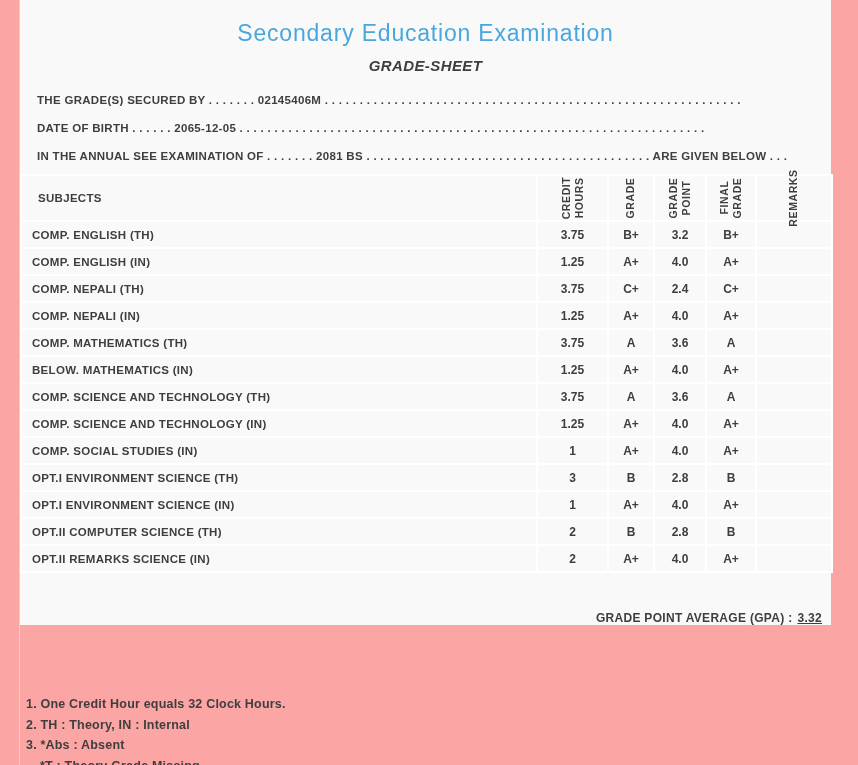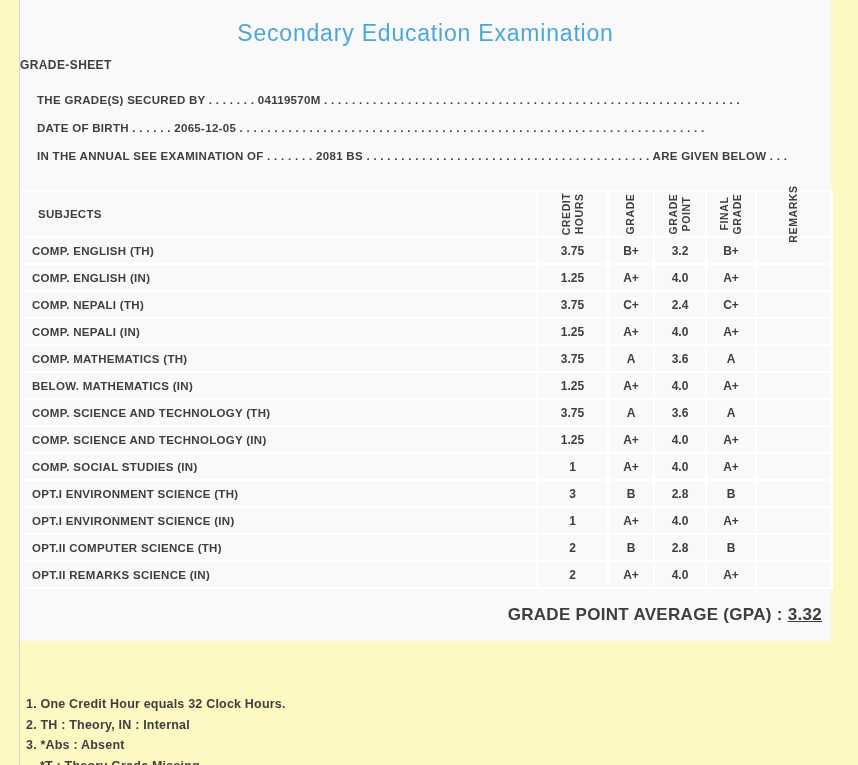--- a/index.html
+++ b/index.html
@@ -2,60 +2,61 @@
 <html><head>
 <meta charset="utf-8">
 <style>
   * { margin: 0; padding: 0; box-sizing: border-box; }
   html, body {
     width: 858px; height: 765px;
     overflow: hidden;
     background: #ffffff;
     font-family: "Liberation Sans", sans-serif;
   }
-  .page { position: relative; width: 858px; height: 765px; background: #fef9c3; }
+  .page { position: relative; width: 858px; height: 765px; background: #fca5a5; }
 
   .left-rule {
     position: absolute; left: 19px; top: 0; width: 1px; height: 765px;
     background: #d6d6d6;
   }
 
   .panel {
     position: absolute; left: 20px; top: 0; width: 811px;
     background: #f9f9f9;
     padding-top: 20px;
   }
 
   .title {
     text-align: center;
     font-size: 23px; font-weight: 400;
     color: #4aa7de;
     letter-spacing: 0.8px;
     line-height: 27px;
   }
   .subtitle {
-    text-align: left;
-    font-size: 12px; font-weight: 700;
+    text-align: center;
+    font-size: 15px; font-weight: 700;
     color: #3e3e3e;
     letter-spacing: 0.4px;
     margin-top: 11px;
     line-height: 15px;
+    font-style: italic;
   }
 
   .info { margin-top: 13px; padding-left: 17px; padding-right: 6px; }
   .info-line {
     font-size: 11.5px; font-weight: 700; color: #3e3e3e;
     line-height: 28px;
     letter-spacing: 0.3px;
     white-space: nowrap; overflow: hidden;
   }
 
   table.grade-table {
     width: 811px;
-    margin-top: 20px;
+    margin-top: 4px;
     border-collapse: collapse;
     table-layout: fixed;
   }
   .grade-table th, .grade-table td {
     border: 2px solid #ffffff;
     background: transparent;
     color: #3e3e3e;
   }
   .grade-table th { height: 44px; vertical-align: middle; }
   th.subjects-th {
@@ -74,23 +75,23 @@
   }
   .grade-table td { height: 27px; vertical-align: middle; }
   td.c-subject {
     padding-left: 10px;
     font-size: 11.5px; font-weight: 700; letter-spacing: 0.3px;
   }
   td.c-val { text-align: center; font-size: 12px; font-weight: 700; }
 
   .gpa-row {
     height: 52px;
-    display: flex; align-items: center; justify-content: flex-end;
+    display: flex; align-items: flex-end; justify-content: flex-end;
     padding-right: 9px;
-    font-size: 17px; font-weight: 700; color: #3e3e3e;
+    font-size: 12px; font-weight: 700; color: #3e3e3e;
     letter-spacing: 0.3px;
   }
   .gpa-row .gpa-value { margin-left: 5px; text-decoration: underline; }
 
   .footer-notes {
     position: absolute; left: 26px; top: 694px; width: 780px;
     background: transparent;
   }
   .note {
     font-size: 12.5px; font-weight: 700; color: #3e3e3e;
@@ -103,21 +104,21 @@
 <body>
 
 <div class="page">
   <div class="left-rule"></div>
 
   <div class="panel">
     <div class="title">Secondary Education Examination</div>
     <div class="subtitle">GRADE-SHEET</div>
 
     <div class="info">
-      <div class="info-line">THE GRADE(S) SECURED BY . . . . . . . 04119570M . . . . . . . . . . . . . . . . . . . . . . . . . . . . . . . . . . . . . . . . . . . . . . . . . . . . . . . . . . . .</div>
+      <div class="info-line">THE GRADE(S) SECURED BY . . . . . . . 02145406M . . . . . . . . . . . . . . . . . . . . . . . . . . . . . . . . . . . . . . . . . . . . . . . . . . . . . . . . . . . .</div>
       <div class="info-line">DATE OF BIRTH . . . . . . 2065-12-05 . . . . . . . . . . . . . . . . . . . . . . . . . . . . . . . . . . . . . . . . . . . . . . . . . . . . . . . . . . . . . . . . . . .</div>
       <div class="info-line">IN THE ANNUAL SEE EXAMINATION OF . . . . . . . 2081 BS . . . . . . . . . . . . . . . . . . . . . . . . . . . . . . . . . . . . . . . . . ARE GIVEN BELOW . . .</div>
     </div>
 
     <table class="grade-table">
       <colgroup>
         <col style="width:516px">
         <col style="width:71px">
         <col style="width:46px">
         <col style="width:52px">

